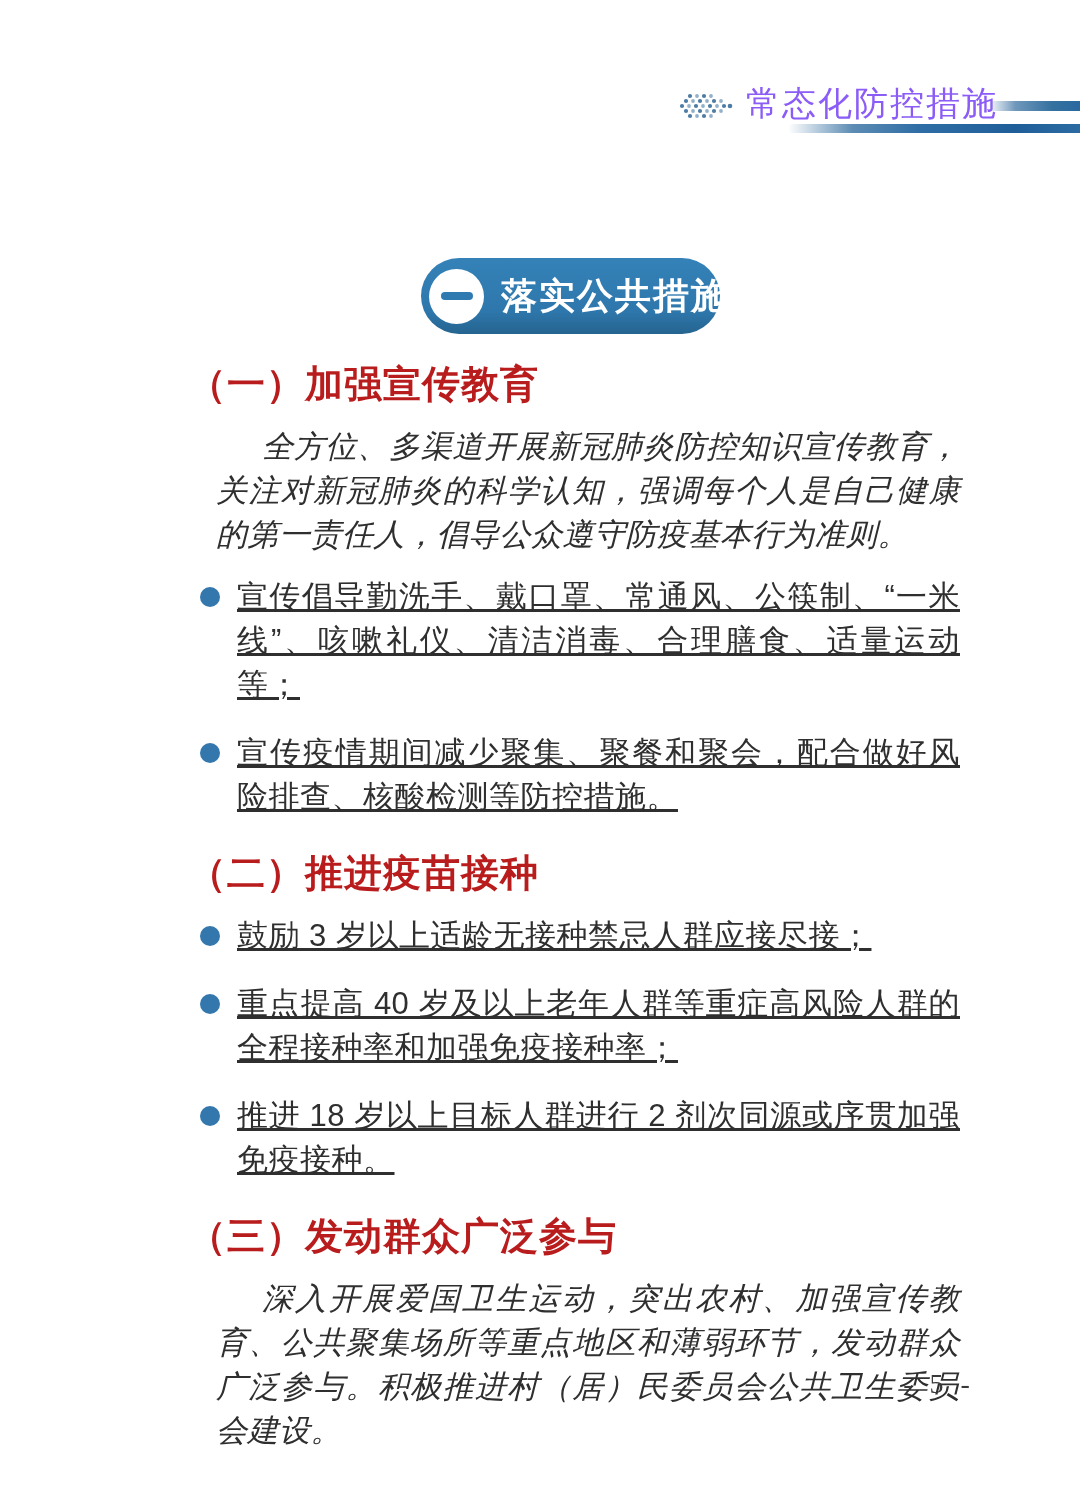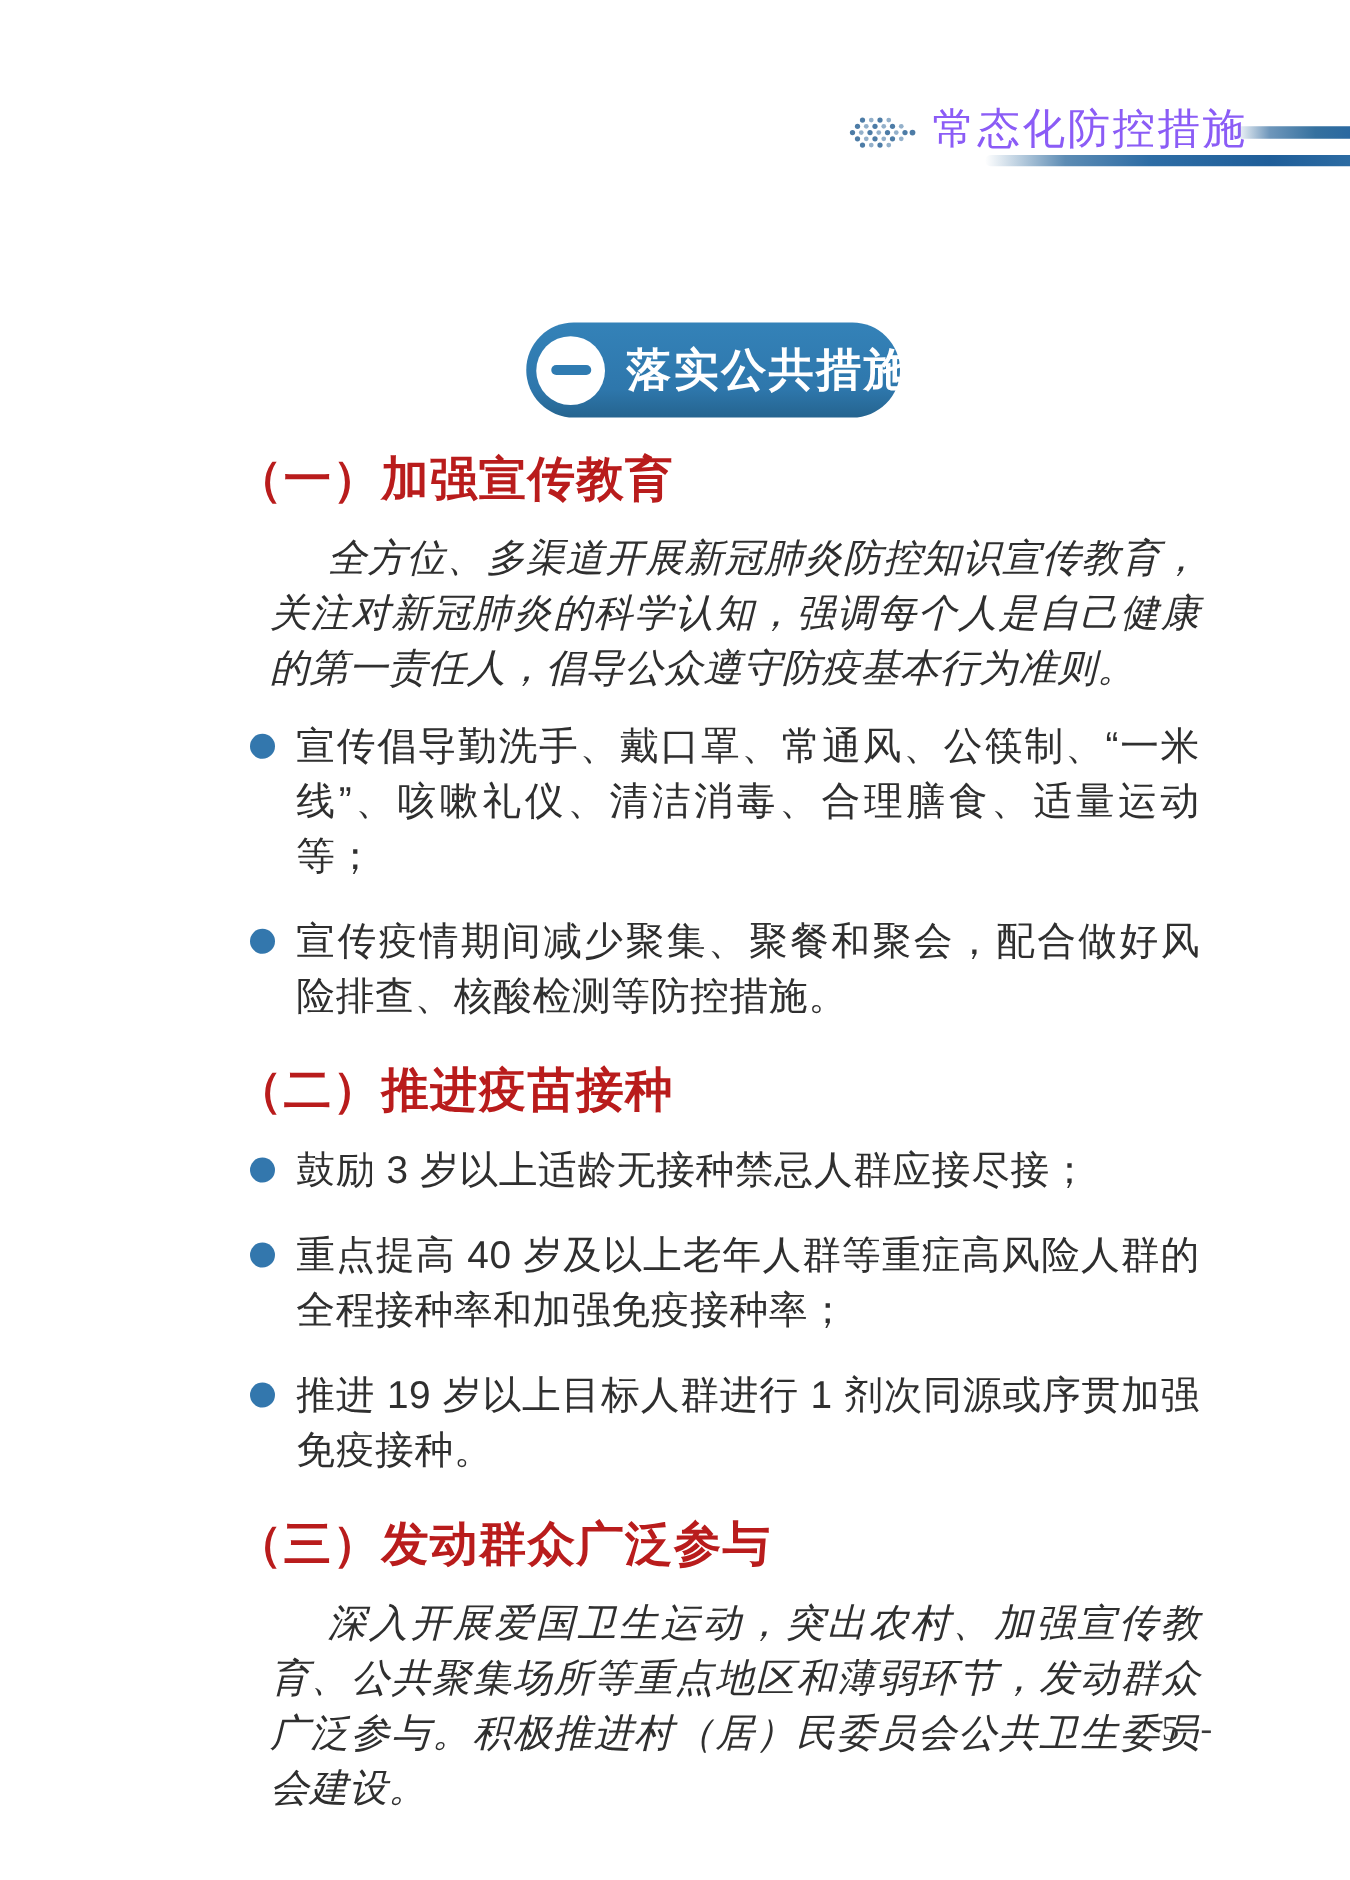--- a/index.html
+++ b/index.html
@@ -55,21 +55,21 @@
     font-size:31px; line-height:44px; margin:0 0 0 28px;
     text-align:justify; text-indent:46px; letter-spacing:0.5px;font-style:italic;
   }
   .blist { margin:18px 0 0 12px; }
   .bitem { display:flex; margin-bottom:24px; }
   .bitem:last-child { margin-bottom:0; }
   .bdot {
     flex:0 0 auto; width:20px; height:20px; border-radius:50%;
     background:#3377ad; margin:12px 17px 0 0;
   }
-  .btext { flex:1; font-size:31px; line-height:44px; text-align:justify; letter-spacing:0.5px; }
+  .btext { flex:1; font-size:31px; line-height:44px; text-align:justify; letter-spacing:0.5px;text-decoration:underline; }
 
   
   .page-num {
     position:absolute; left:884px; top:1368px; width:110px;
     font-family:"Liberation Serif", serif; font-size:28px; color:#3a3a3a;
     letter-spacing:5px; text-align:center; white-space:nowrap;
   }
 </style>
 </head>
 <body>
@@ -143,21 +143,21 @@
       <div class="bitem">
         <span class="bdot"></span>
         <span class="btext">鼓励 3 岁以上适龄无接种禁忌人群应接尽接；</span>
       </div>
       <div class="bitem">
         <span class="bdot"></span>
         <span class="btext">重点提高 40 岁及以上老年人群等重症高风险人群的全程接种率和加强免疫接种率；</span>
       </div>
       <div class="bitem">
         <span class="bdot"></span>
-        <span class="btext">推进 19 岁以上目标人群进行 1 剂次同源或序贯加强免疫接种。</span>
+        <span class="btext">推进 18 岁以上目标人群进行 2 剂次同源或序贯加强免疫接种。</span>
       </div>
     </div>
 
     <div class="sec-h mt">（三）发动群众广泛参与</div>
     <div class="para">深入开展爱国卫生运动，突出农村、加强宣传教育、公共聚集场所等重点地区和薄弱环节，发动群众广泛参与。积极推进村（居）民委员会公共卫生委员会建设。</div>
 
   </div>
 
   <div class="page-num">- 5 -</div>
 

